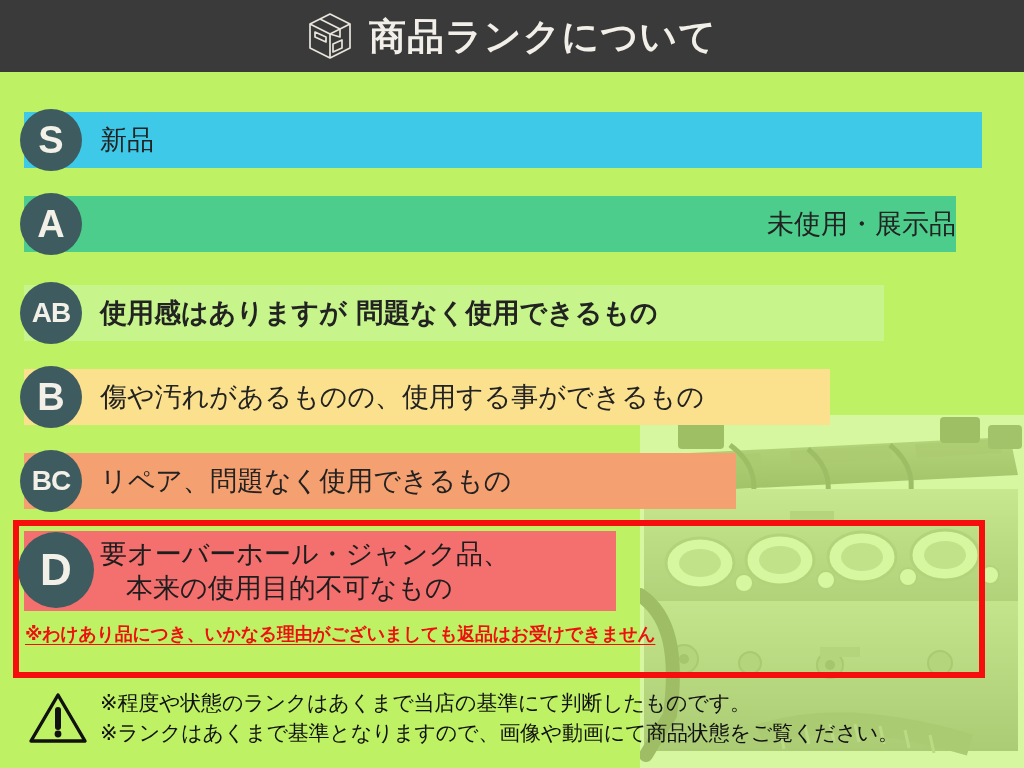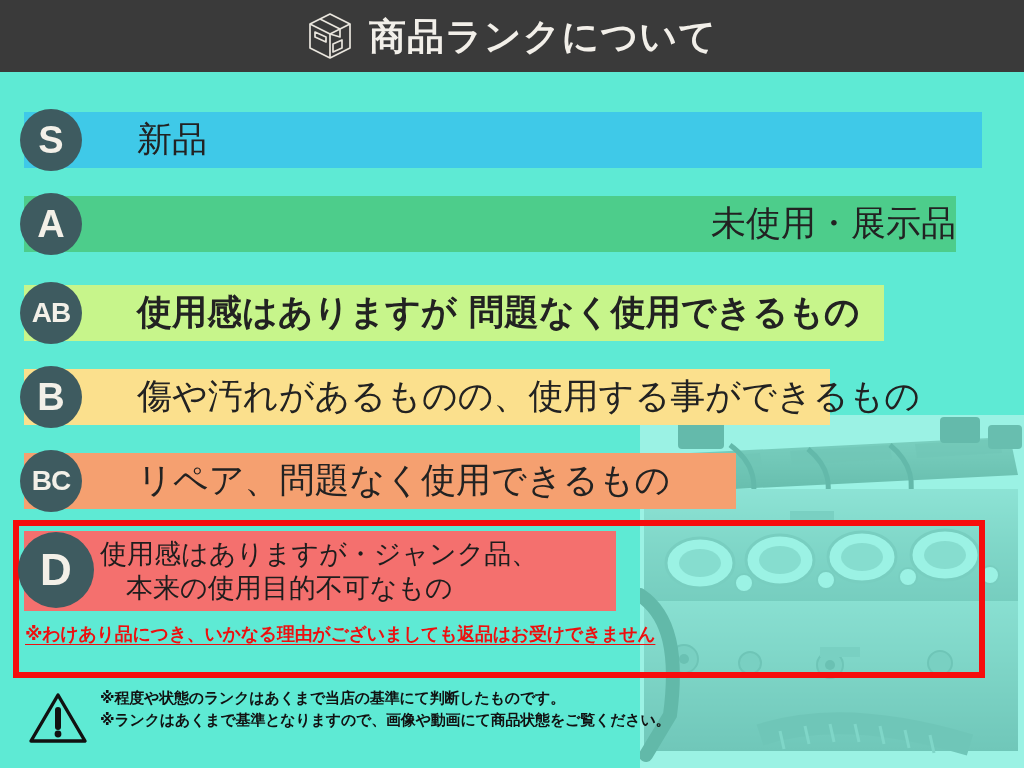--- a/index.html
+++ b/index.html
@@ -13,21 +13,21 @@
     font-family: "Liberation Sans", "DejaVu Sans", sans-serif;
     overflow: hidden;
     position: relative;
   }
 
   
   #canvas {
     position: relative;
     width: 1024px;
     height: 768px;
-    background: #5eead4;
+    background: #bef264;
     overflow: hidden;
   }
 
   
   #engine-photo {
     position: absolute;
     left: 640px;
     top: 415px;
     width: 384px;
     height: 353px;
@@ -68,25 +68,24 @@
     position: absolute;
     left: 0; top: 0;
     height: 56px;
     display: flex;
     align-items: center;
   }
   .rank-text {
     position: relative;
     z-index: 3;
     color: #222222;
-    font-size: 35px;
+    font-size: 27px;
     line-height: 1.18;
     white-space: pre;
     font-family: "DejaVu Sans", "Liberation Sans", sans-serif;
-    margin-left: 37px;
   }
   .rank-badge {
     position: absolute;
     z-index: 4;
     border-radius: 50%;
     background: #3e5b60;
     color: #f3f0e8;
     display: flex;
     align-items: center;
     justify-content: center;
@@ -179,22 +178,22 @@
     left: 28px;
     top: 688px;
     width: 990px;
     display: flex;
     align-items: flex-start;
     gap: 12px;
   }
   .warn-tri { width: 60px; height: 54px; flex: 0 0 auto; margin-top: 3px; }
   #footer-lines {
     color: #111111;
-    font-size: 15px;
-    font-weight: bold;
+    font-size: 21px;
+    font-weight: normal;
     line-height: 1.45;
     font-family: "DejaVu Sans", "Liberation Sans", sans-serif;
     letter-spacing: -0.2px;
   }
   #footer-lines div { white-space: nowrap; }
 </style>
 </head>
 <body>
 
 <div id="canvas">
@@ -331,21 +330,21 @@
       <span class="rank-text">リペア、問題なく使用できるもの</span>
     </div>
     <div class="rank-badge badge-round badge-wide-text">BC</div>
   </div>
 
   <div id="d-box"></div>
 
   <div id="row-d">
     <div id="bar-d">
       <span id="d-text">
-        <span class="line1">使用感はありますが・ジャンク品、</span>
+        <span class="line1">要オーバーホール・ジャンク品、</span>
         <span class="line2">本来の使用目的不可なもの</span>
       </span>
     </div>
     <div class="rank-badge" id="badge-d">D</div>
   </div>
 
   <div id="d-warning">※わけあり品につき、いかなる理由がございましても返品はお受けできません</div>
 
   <div id="footer">
     <span>

